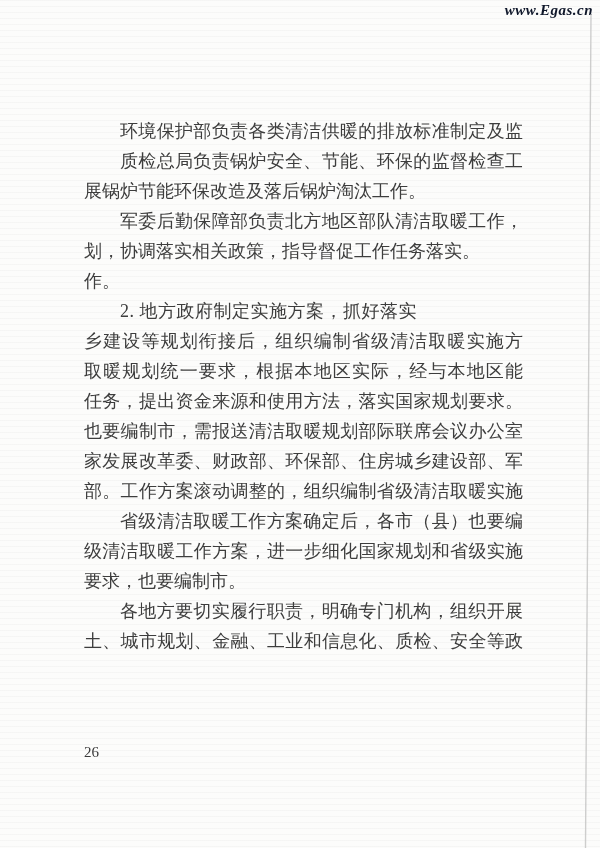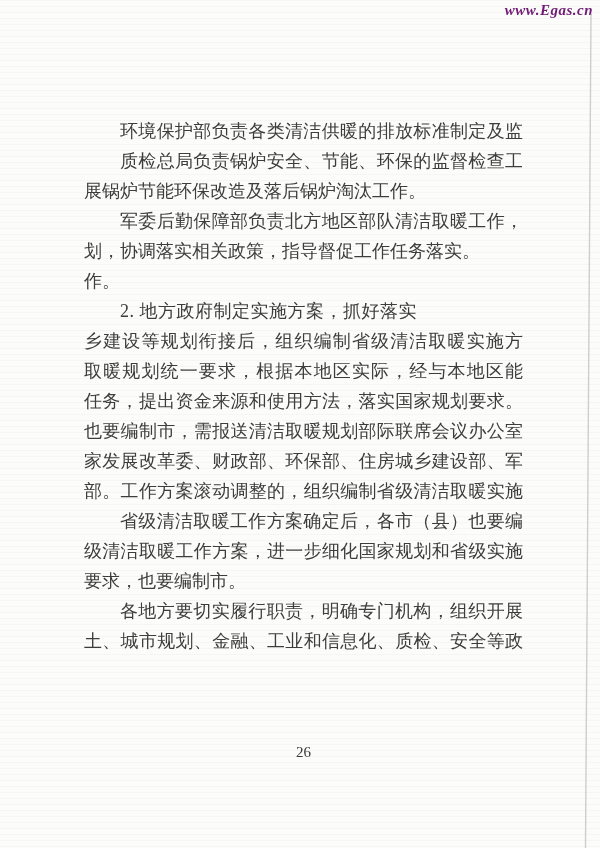--- a/index.html
+++ b/index.html
@@ -66,31 +66,30 @@
     text-indent: 2em;
   }
   .line.heading {
     letter-spacing: 0.5px;
   }
   .page-number {
     position: absolute;
     top: 744px;
     left: 84px;
     width: 439px;
-    text-align: center;
     font-size: 15px;
     color: #3a3a3a;
   }
 </style>
 </head>
 <body>
 
 <div class="scan-texture"></div>
 
-<div class="watermark" style="color: #701a75;">www.Egas.cn</div>
+<div class="watermark" style="color: #0f172a;">www.Egas.cn</div>
 
 <svg class="scan-line-svg" width="600" height="848" viewBox="0 0 600 848">
   <line x1="591" y1="14" x2="585.5" y2="848" stroke="#c6c6c6" stroke-width="1.4" opacity="0.85"></line>
 </svg>
 
 <div class="content">
     <div class="line indent">环境保护部负责各类清洁供暖的排放标准制定及监管工作。</div>
     <div class="line indent justify">质检总局负责锅炉安全、节能、环保的监督检查工作，配合开</div>
     <div class="line">展锅炉节能环保改造及落后锅炉淘汰工作。</div>
     <div class="line indent justify">军委后勤保障部负责北方地区部队清洁取暖工作，编制规划计</div>

